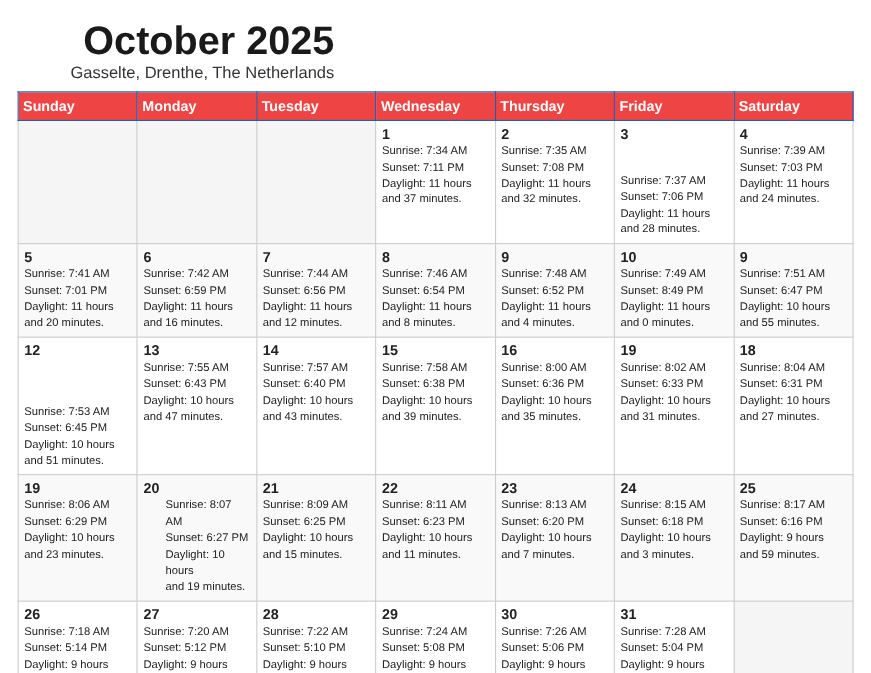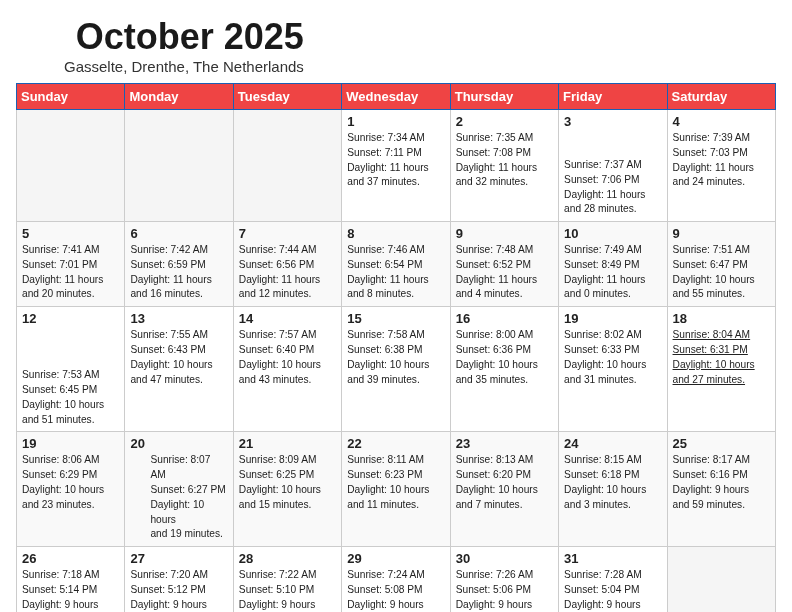--- a/index.html
+++ b/index.html
@@ -230,21 +230,21 @@
         </td>
         <td>
           <span class="day-number">19</span>
           <div class="day-info" style="white-space: pre-line;">Sunrise: 8:02 AM
 Sunset: 6:33 PM
 Daylight: 10 hours
 and 31 minutes.</div>
         </td>
         <td>
           <span class="day-number">18</span>
-          <div class="day-info" style="white-space: pre-line; text-decoration: underline;">Sunrise: 8:04 AM
+          <div class="day-info" style="white-space: pre-line;">Sunrise: 8:04 AM
 Sunset: 6:31 PM
 Daylight: 10 hours
 and 27 minutes.</div>
         </td>
       </tr>
       <tr>
         <td>
           <span class="day-number">19</span>
           <div class="day-info" style="white-space: pre-line;">Sunrise: 8:06 AM
 Sunset: 6:29 PM

